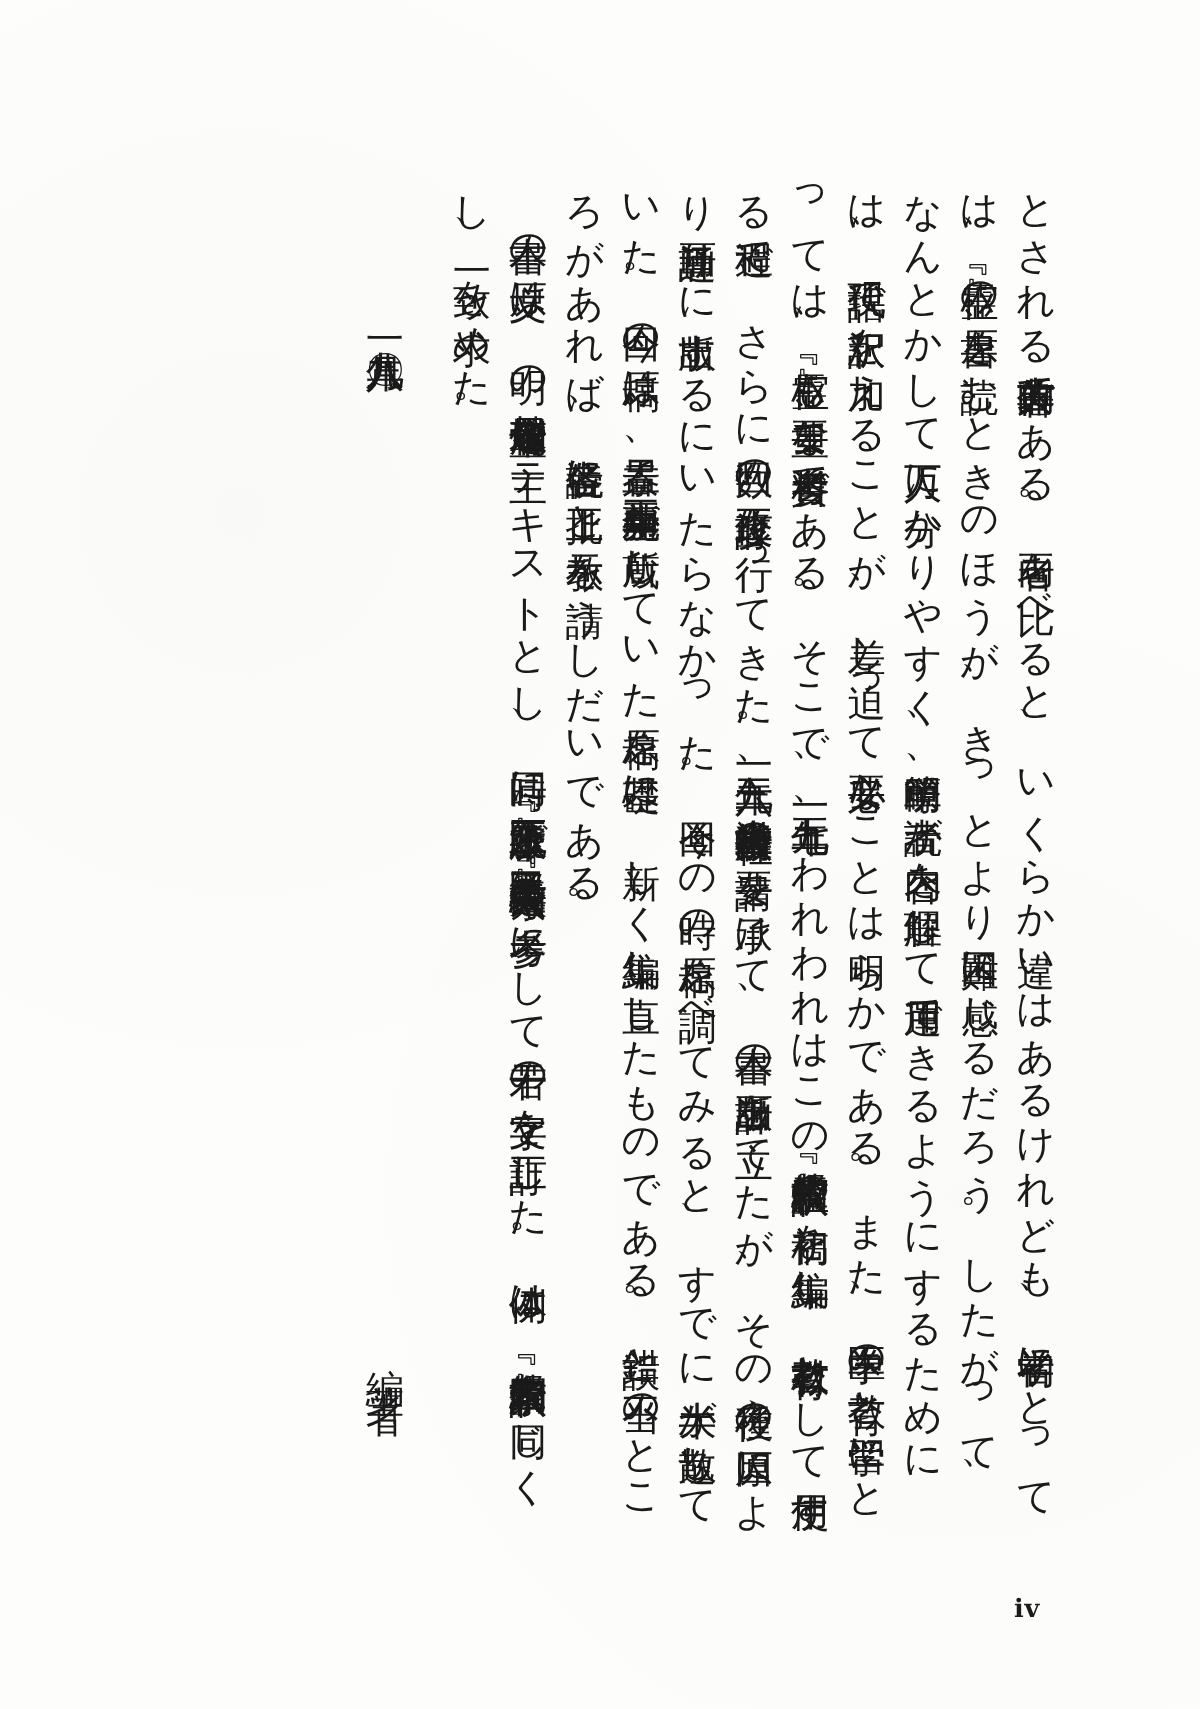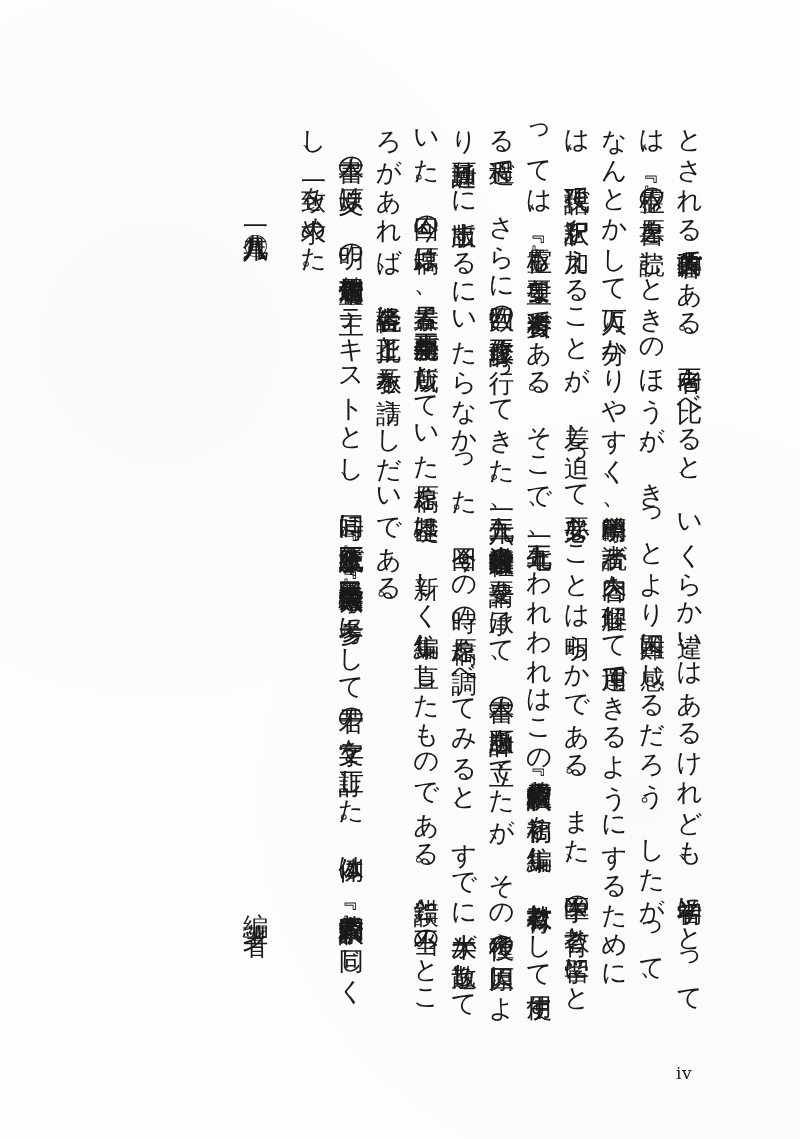--- a/index.html
+++ b/index.html
@@ -67,21 +67,21 @@
       line-height: 30px;
       letter-spacing: 10px;
       font-weight: 500;
     }
     .page-number {
       position: absolute;
       top: 1063px;
       left: 676px;
       font-family: "DejaVu Serif", "Liberation Serif", serif;
       font-size: 17px;
-      font-weight: normal;
+      font-weight: bold;
       letter-spacing: 0.5px;
     }
   </style>
 </head>
 <body>
 
 <div class="page">
 
   <div class="body-text">
     <p class="para">とされる古典的著作である。両者を比べると、いくらか違いはあるけれども、初学者にとっては、『霊枢』の原書を読むときのほうが、きっとより困難に感じるだろう。したがって、なんとかして万人に分かりやすく、簡単明瞭、読者が内容を理解して運用できるようにするためには、現代語で訳釈を加えることが、差し迫って必要なことは明らかである。また、中医学の教育と学習にとっては、『霊枢』も重要な参考資料である。そこで、一九五七年、われわれはこの『黄帝内経霊枢訳釈』の初稿を編集し、教育教材として使用する過程で、さらに数回の修正改訂を行ってきた。一九六三年、上海科学技術出版社の要請を承けて、本書の出版計画を立てたが、その後種々の原因により計画通りに出版するにいたらなかった。今回その時の原稿を調べてみると、すでに大半が散逸していた。今回の原稿は、孟景春、王新華両先生が所蔵していた原稿を基礎に、新しく編集し直したものである。錯誤と不当のところがあれば、読者各位に批正と示教を請うしだいである。</p>

